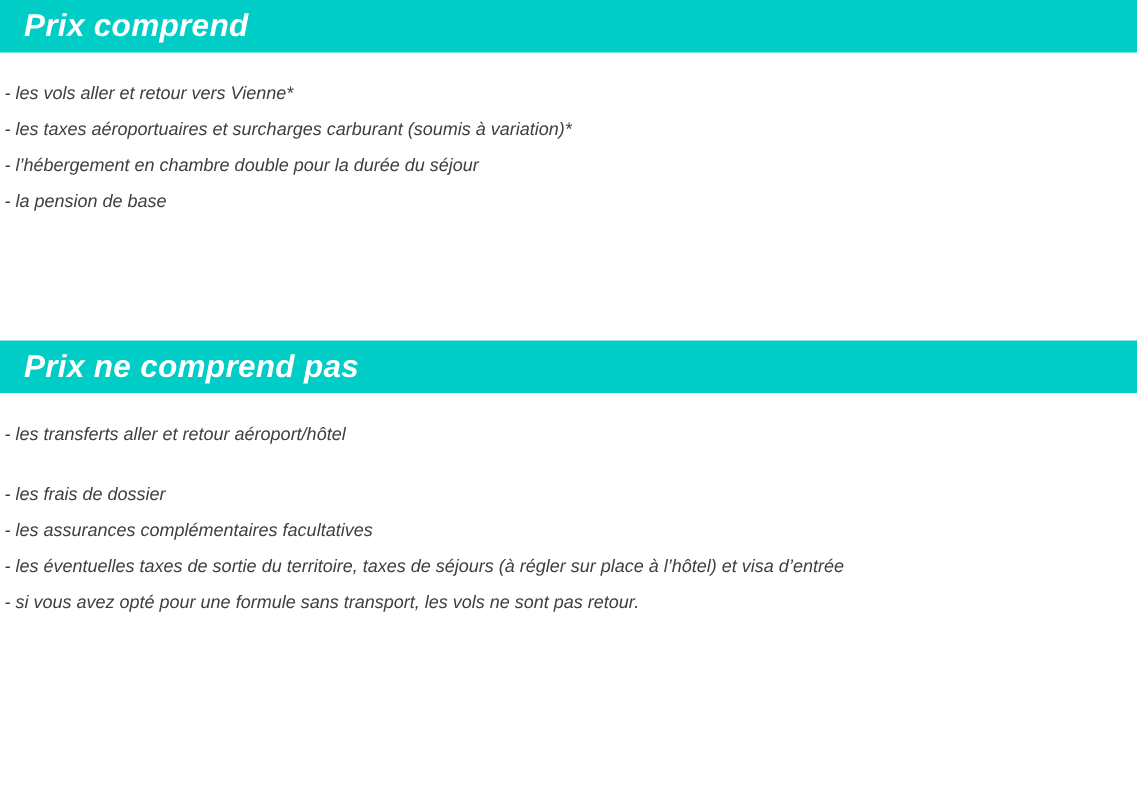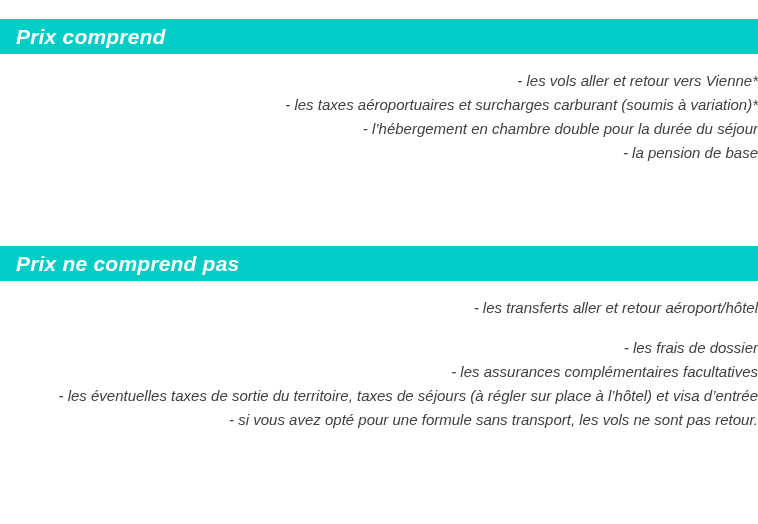--- a/index.html
+++ b/index.html
@@ -7,22 +7,21 @@
     padding: 0;
     background: #ffffff;
   }
   body {
     width: 758px;
     height: 524px;
     overflow: hidden;
     font-family: "Liberation Sans", sans-serif;
   }
   .page {
-    padding-top: 19px;
-    text-align: right;
+    padding-top: 0;
   }
   .price-section .bar {
     height: 35px;
     background: var(--accent, #00cdc6);
     display: flex;
     align-items: center;
     padding-left: 16px;
     box-sizing: border-box;
   }
   .bar-title {
@@ -32,21 +31,21 @@
     font-weight: 700;
     font-size: 21px;
     line-height: 1;
     letter-spacing: 0.2px;
     white-space: nowrap;
   }
   .items {
     margin: 15px 0 0 3px;
     color: var(--text, #3f3f3f);
     font-style: italic;
-    font-size: 15px;
+    font-size: 12px;
     line-height: 24px;
   }
   .item {
     margin: 0;
     white-space: nowrap;
   }
   .item.spacer {
     height: 16px;
   }
   .section-1 {

